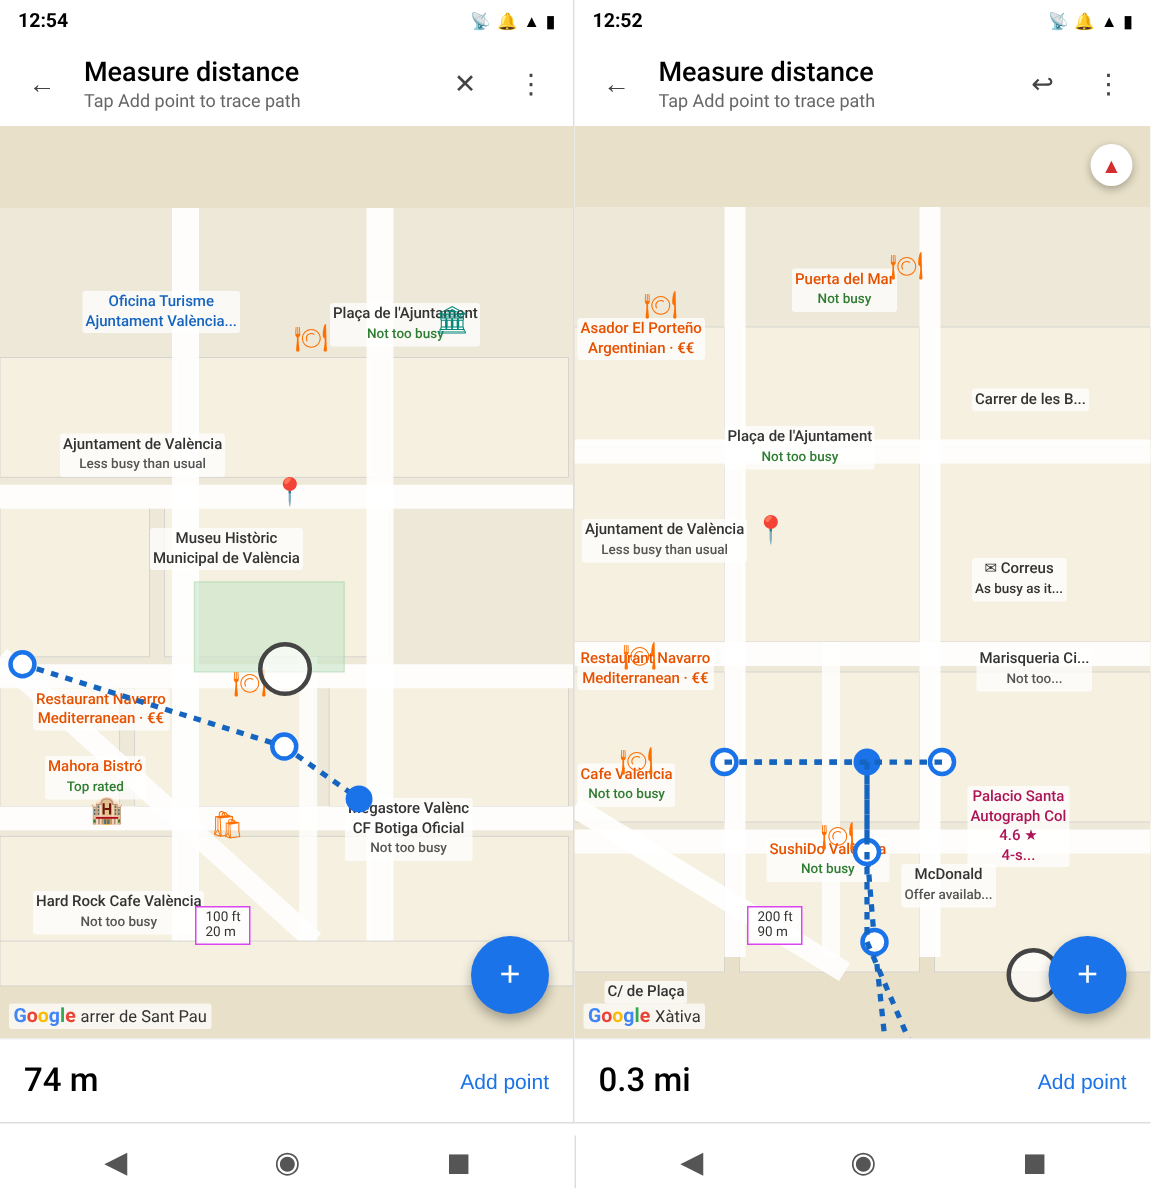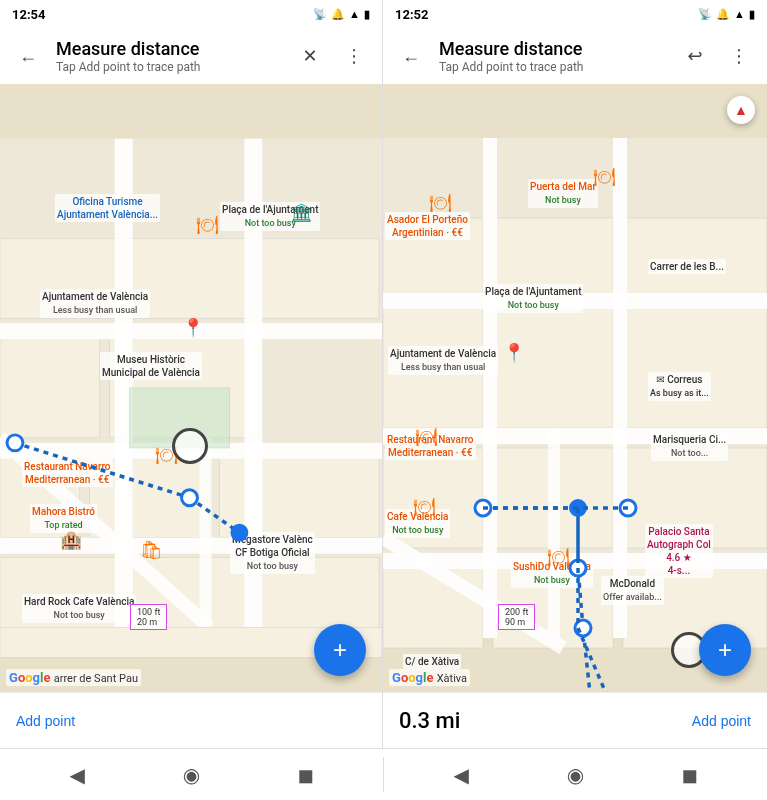--- a/index.html
+++ b/index.html
@@ -348,20 +348,21 @@
         <span style="color:#333;font-size:11px;font-weight:400;">arrer de Sant Pau</span>
       </div>
 
       <button class="fab">
         <span>+</span>
       </button>
     </div>
 
     <div class="panel-bottom">
       <div class="distance-bar">
+        <span class="distance-value">74 m</span>
         <button class="add-point-btn">Add point</button>
       </div>
     </div>
   </div>
 
   <div class="panel">
 
     <div class="status-bar">
       <span class="time">12:52</span>
       <div class="icons">
@@ -434,21 +435,21 @@
       <div class="map-label" style="left:100px;top:200px;">Plaça de l'Ajuntament<br><span style="color:#2e7d32;font-size:9px;">Not too busy</span></div>
       <div class="map-label" style="left:5px;top:262px;">Ajuntament de València<br><span style="color:#555;font-size:9px;">Less busy than usual</span></div>
       <div class="map-label" style="left:265px;top:175px;">Carrer de les B...</div>
       <div class="map-label" style="left:265px;top:288px;color:#333;">✉ Correus<br><span style="font-size:9px;">As busy as it...</span></div>
       <div class="map-label orange" style="left:2px;top:348px;">Restaurant Navarro<br>Mediterranean · €€</div>
       <div class="map-label orange" style="left:2px;top:425px;">Cafe València<br><span style="color:#2e7d32;font-size:9px;">Not too busy</span></div>
       <div class="map-label" style="left:268px;top:348px;">Marisqueria Ci...<br><span style="color:#555;font-size:9px;">Not too...</span></div>
       <div class="map-label pink" style="left:262px;top:440px;">Palacio Santa<br>Autograph Col<br>4.6 ★<br>4-s...</div>
       <div class="map-label orange" style="left:128px;top:475px;">SushiDo València<br><span style="color:#2e7d32;font-size:9px;">Not busy</span></div>
       <div class="map-label" style="left:218px;top:492px;">McDonald<br><span style="color:#555;font-size:9px;">Offer availab...</span></div>
-      <div class="map-label" style="left:20px;top:570px;">C/ de Xàtiva</div>
+      <div class="map-label" style="left:20px;top:570px;">C/ de Plaça</div>
 
       <div class="place-pin orange-pin" style="left:210px;top:82px;">🍽</div>
       <div class="place-pin orange-pin" style="left:46px;top:108px;">🍽</div>
       <div class="place-pin gray-pin" style="left:120px;top:258px;">📍</div>
       <div class="place-pin orange-pin" style="left:32px;top:342px;">🍽</div>
       <div class="place-pin orange-pin" style="left:30px;top:412px;">🍽</div>
       <div class="place-pin orange-pin" style="left:164px;top:462px;">🍽</div>
 
       <div class="crosshair" style="left:288px;top:548px;"></div>
 

